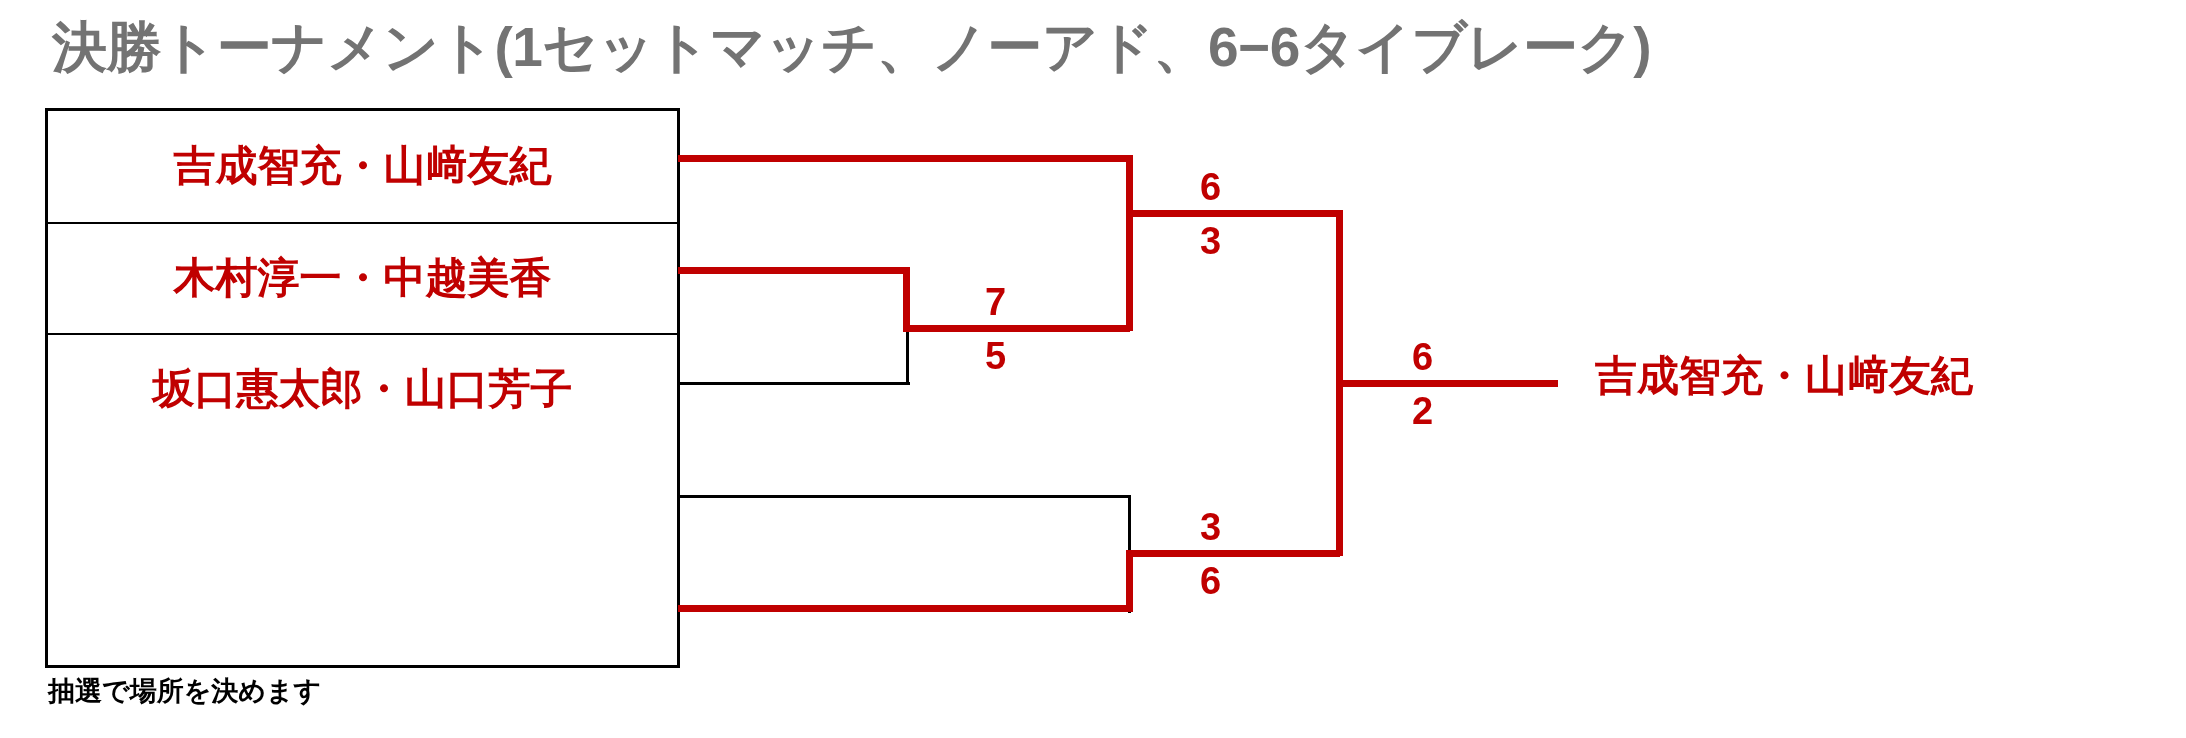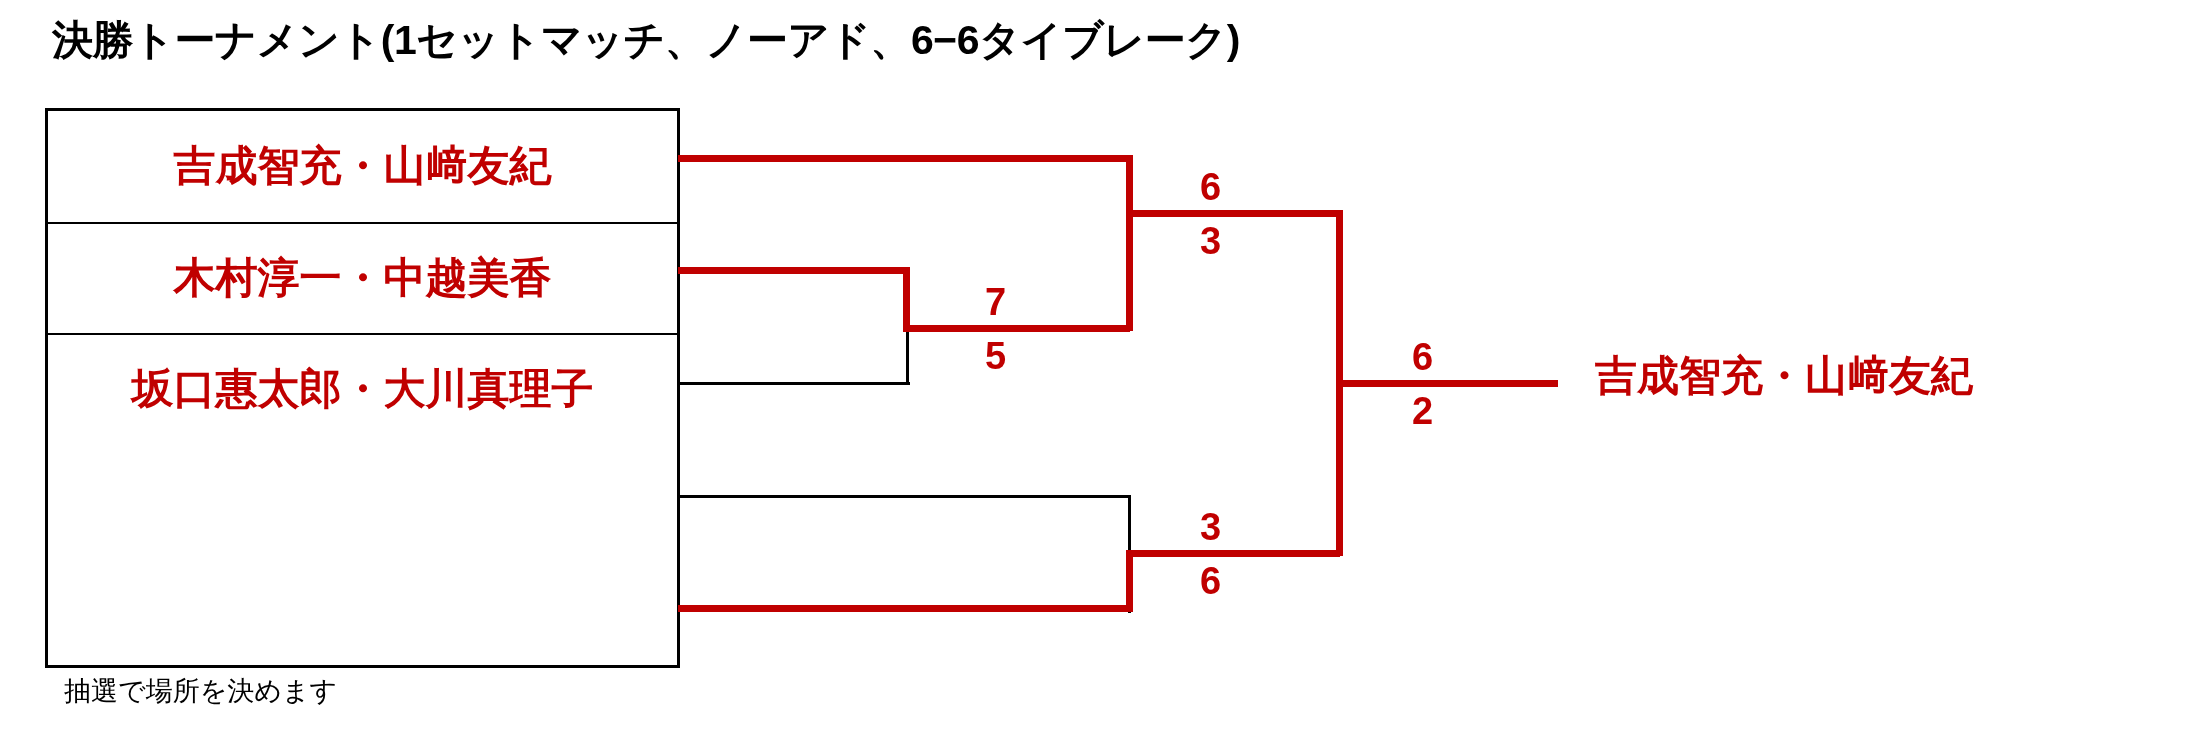--- a/index.html
+++ b/index.html
@@ -16,23 +16,23 @@
     height: 738px;
     background: #ffffff;
     overflow: hidden;
   }
 
   
   #title {
     position: absolute;
     left: 52px;
     top: 20px;
-    font-size: 41px;
+    font-size: 55px;
     font-weight: 700;
-    color: #000000;
+    color: #737373;
     letter-spacing: -0.5px;
     white-space: nowrap;
     line-height: 1;
   }
 
   
   #entry-table {
     position: absolute;
     left: 45px;
     top: 108px;
@@ -93,45 +93,45 @@
     font-size: 42px;
     font-weight: 700;
     color: #C00000;
     white-space: pre;
     line-height: 1;
   }
 
   
   #footnote {
     position: absolute;
-    left: 64px;
+    left: 48px;
     top: 678px;
     font-size: 27px;
-    font-weight: 400;
+    font-weight: 700;
     color: #000000;
     white-space: nowrap;
     line-height: 1;
   }
 </style>
 </head>
 <body>
 
 <div id="stage">
 
   <div id="title">決勝トーナメント(1セットマッチ、ノーアド、6−6タイブレーク)</div>
 
   <div id="entry-table">
     <div class="entry-row">
       <span class="entry-name">吉成智充・山﨑友紀</span>
     </div>
     <div class="entry-row">
       <span class="entry-name">木村淳一・中越美香</span>
     </div>
     <div class="entry-row">
-      <span class="entry-name">坂口惠太郎・大川真理子</span>
+      <span class="entry-name">坂口惠太郎・山口芳子</span>
     </div>
   </div>
 
   <div class="ln h" style="left:678px; top:155px; width:452px;"></div>
 
   <div class="ln h" style="left:678px; top:267px; width:232px;"></div>
 
   <div class="ln h thin black" style="left:678px; top:382px; width:232px;"></div>
 
   <div class="ln v thin black" style="left:906px; top:267px; height:118px;"></div>

